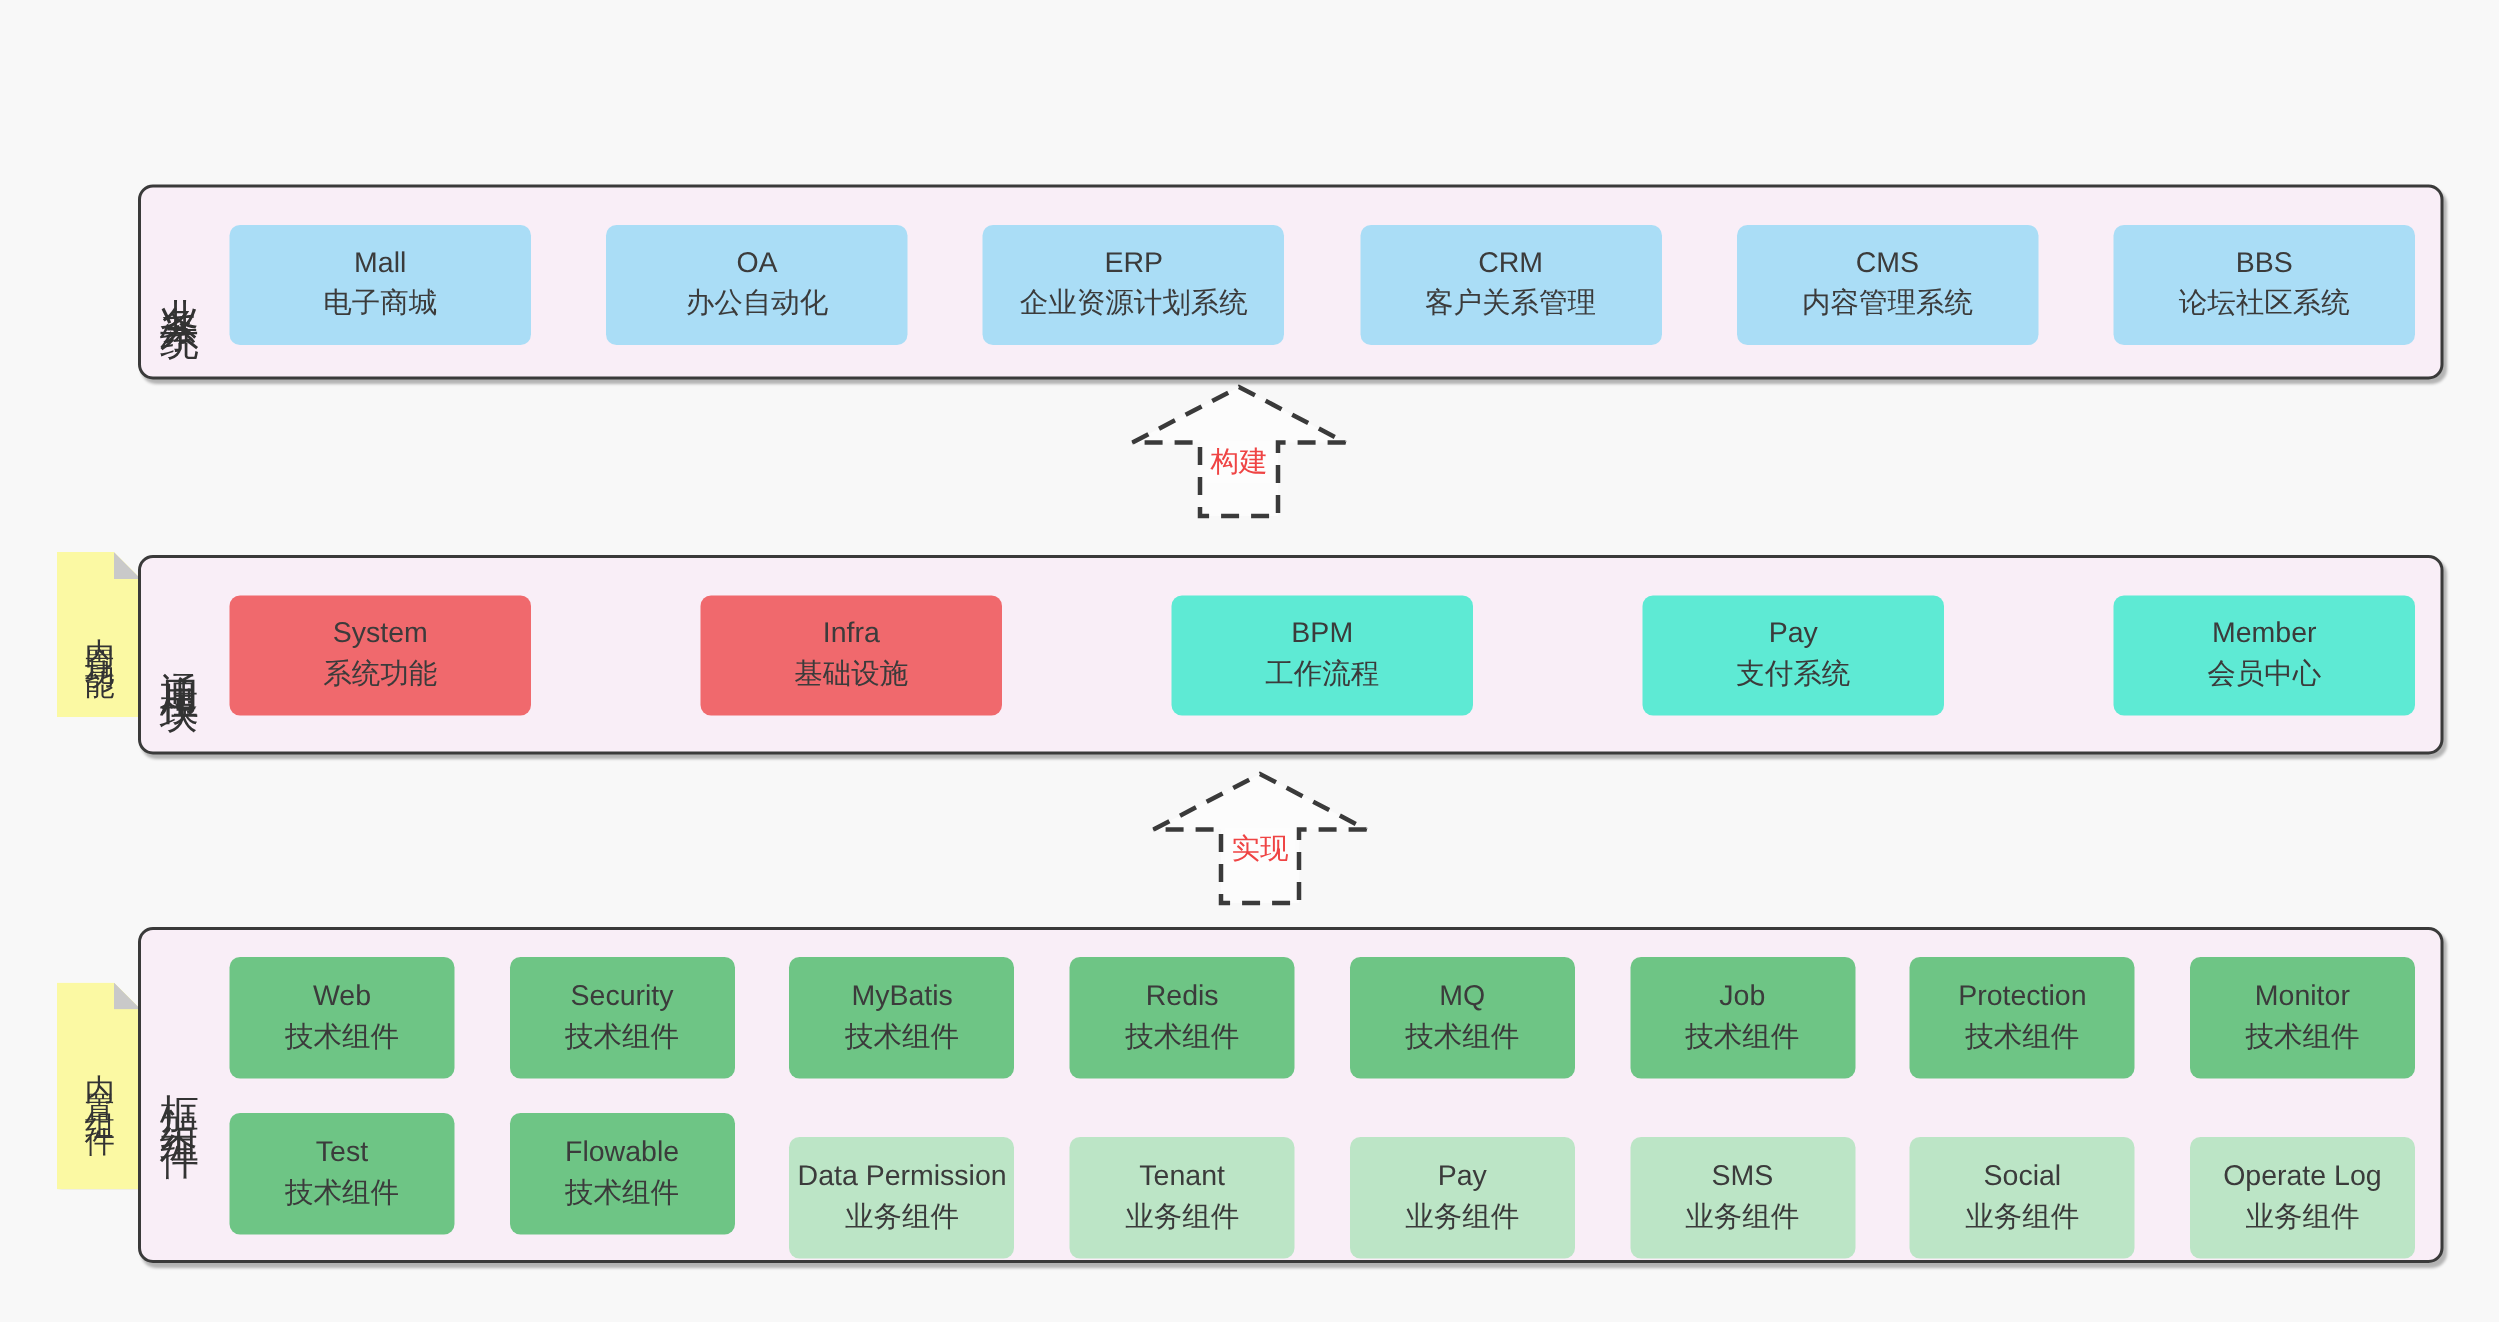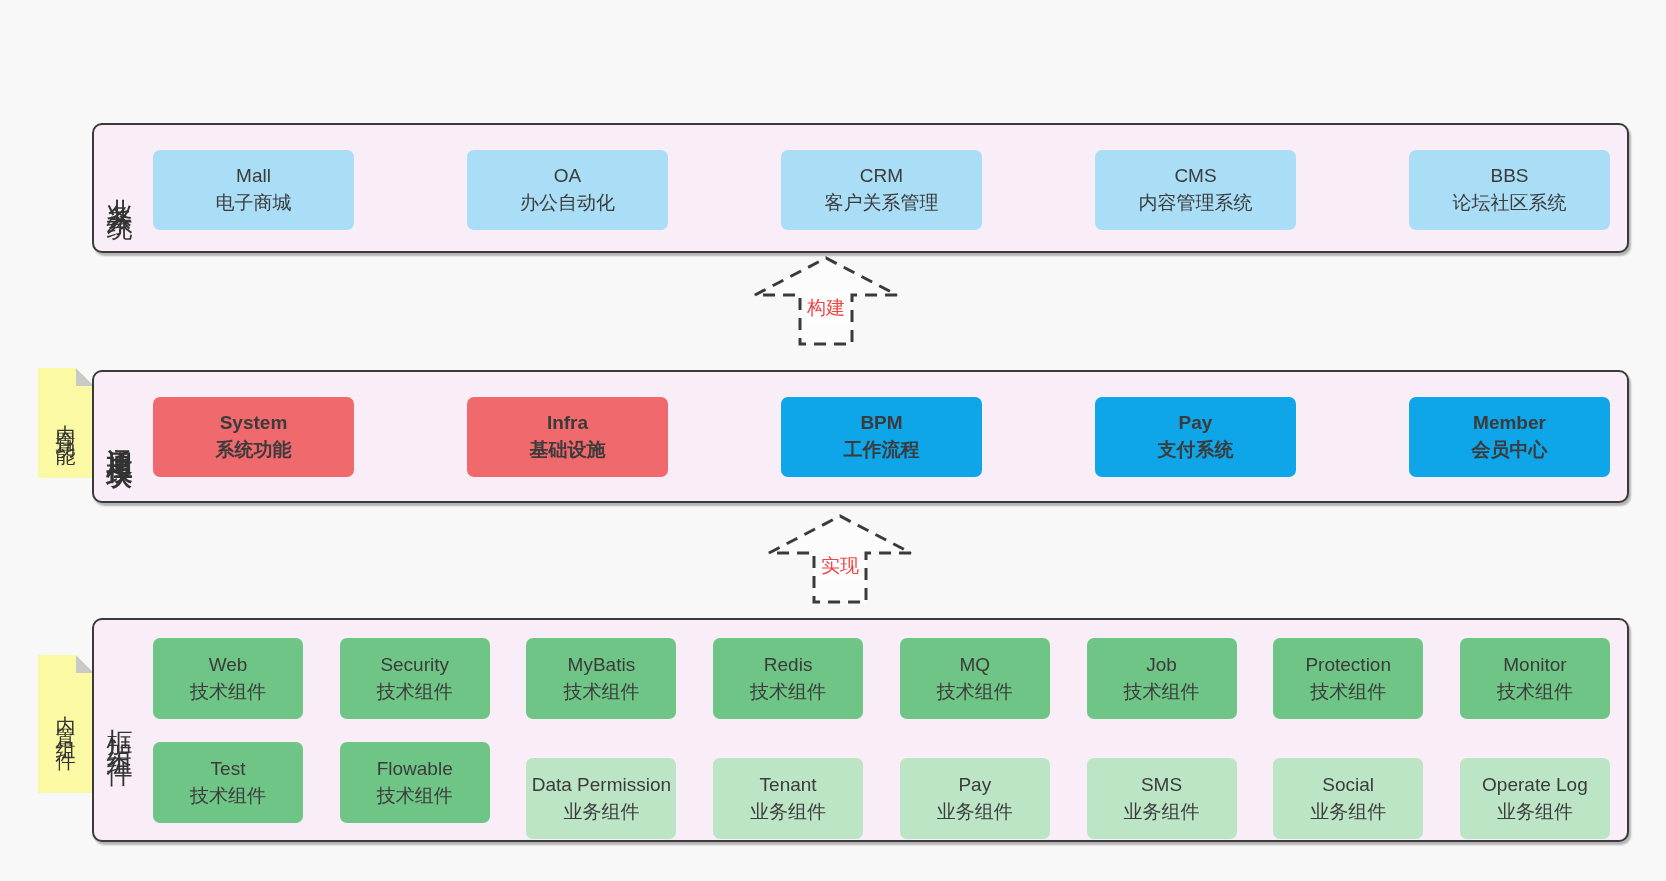--- a/index.html
+++ b/index.html
@@ -7,21 +7,21 @@
   .canvas {
     position:relative; width:1666px; height:881px; background:#f8f8f8;
     font-family:"Liberation Sans", sans-serif; color:#3b3b3b; overflow:hidden;
   }
   .section {
     position:absolute; left:92px; width:1537px;
     background:#f9eef7; border:2px solid #3a3a3a; border-radius:10px;
     box-shadow:2px 3px 2px rgba(0,0,0,0.28); z-index:2;
   }
   #section-business  { top:123px; height:130px; }
-  #section-common    { top:370px; height:133px;font-weight:bold; }
+  #section-common    { top:370px; height:133px; }
   #section-framework { top:618px; height:224px; }
 
   .side-label {
     position:absolute; left:13px; top:50%; transform:translateY(-50%);
     writing-mode:vertical-lr; text-orientation:upright;
     font-size:26px; color:#333; line-height:1;
   }
   .ls-sm { letter-spacing:5px; }
   .ls-lg { letter-spacing:11px; }
 
@@ -37,21 +37,21 @@
   .box {
     height:100%; border-radius:7px;
     display:flex; flex-direction:column; align-items:center; justify-content:center;
     text-align:center; font-size:19px; line-height:1.4; color:#3b3b3b;
     padding:2px 4px;
   }
   .w6 { width:201px; }
   .w8 { width:150px; }
   .blue       { background:#aaddf6; }
   .red        { background:#f0696d; }
-  .pink       { background:#0ea5e9;justify-content:center; }
+  .pink       { background:#5eead4;justify-content:center; }
   .green      { background:#6ec585; }
   .lightgreen { background:#bce5c6;margin-top:16px; }
 
   .note {
     position:absolute; left:38px; width:56px; background:#fbf9a3; z-index:1;
     box-shadow:1px 2px 2px rgba(0,0,0,0.18);
     clip-path:polygon(0 0, calc(100% - 18px) 0, 100% 18px, 100% 100%, 0 100%);
   }
   #note-common    { top:368px; height:110px; }
   #note-framework { top:655px; height:138px; }
@@ -94,20 +94,24 @@
     <div class="box-row">
       <div class="box w6 blue">
         <span>Mall</span>
         <span>电子商城</span>
       </div>
       <div class="box w6 blue">
         <span>OA</span>
         <span>办公自动化</span>
       </div>
       <div class="box w6 blue">
+        <span>ERP</span>
+        <span>企业资源计划系统</span>
+      </div>
+      <div class="box w6 blue">
         <span>CRM</span>
         <span>客户关系管理</span>
       </div>
       <div class="box w6 blue">
         <span>CMS</span>
         <span>内容管理系统</span>
       </div>
       <div class="box w6 blue">
         <span>BBS</span>
         <span>论坛社区系统</span>

